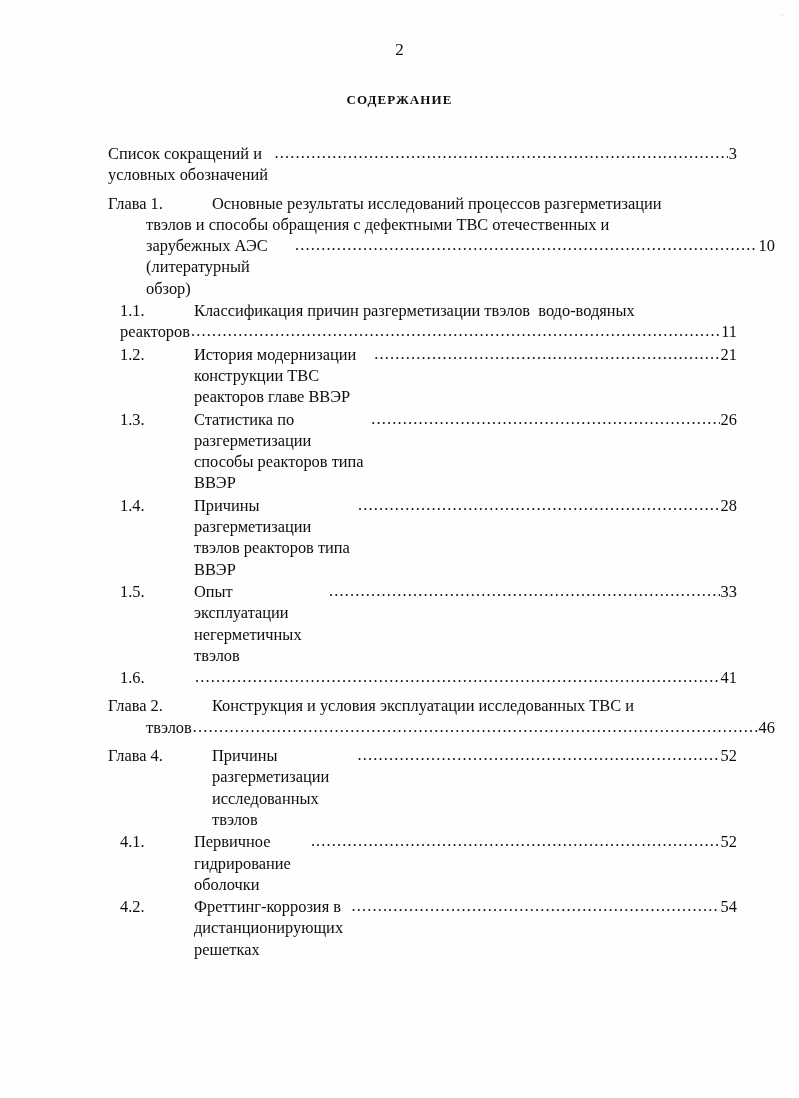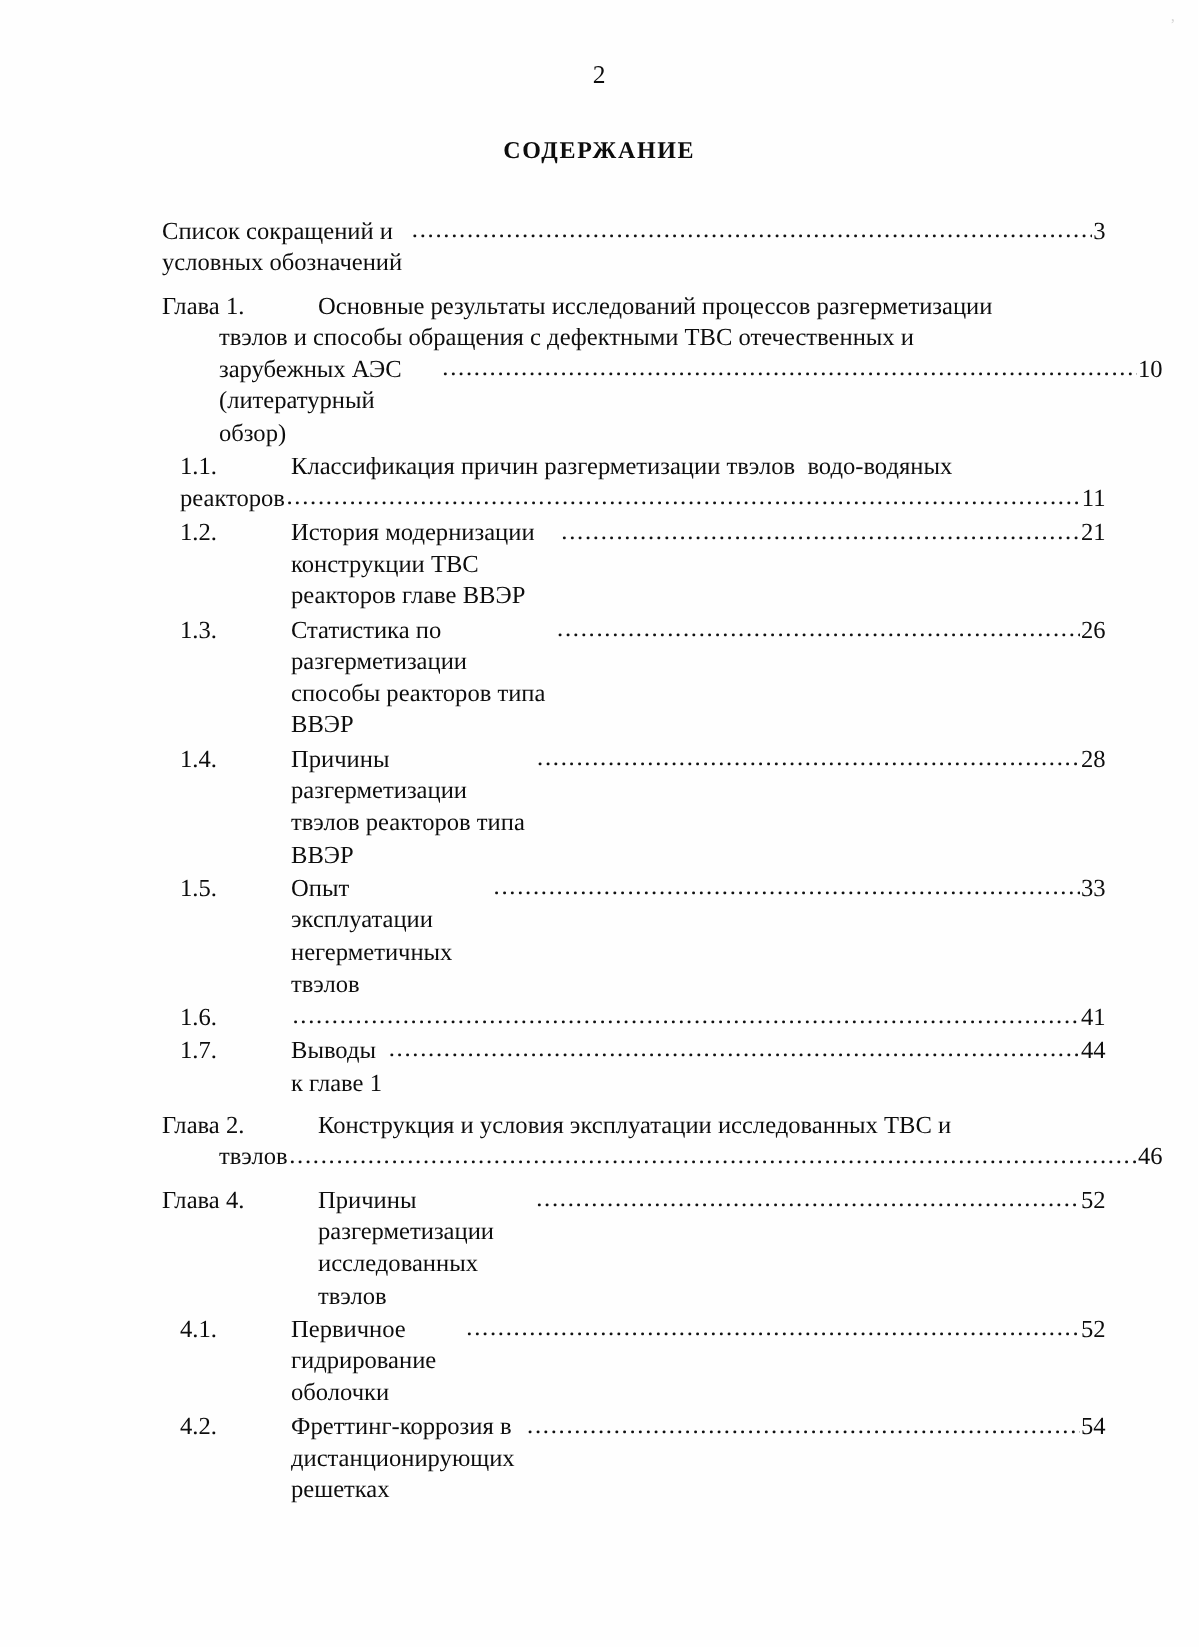--- a/index.html
+++ b/index.html
@@ -48,21 +48,21 @@
     font-size: 17px;
     letter-spacing: .2px;
   }
 
   .doc-title {
     position: absolute;
     left: 0;
     top: 92px;
     width: 799px;
     text-align: center;
-    font-size: 16px;
+    font-size: 13px;
     font-weight: bold;
     letter-spacing: 1.1px;
   }
 
   .toc {
     position: absolute;
     left: 108px;
     top: 143px;
     width: 629px;
   }
@@ -229,28 +229,20 @@
           <span class="pageno">33</span>
         </div>
       </div>
       <div class="entry gap-sm lvl-sub">
         <div class="rowline">
           <span class="label sub">1.6.</span>
           <span class="leader"></span>
           <span class="pageno">41</span>
         </div>
       </div>
-      <div class="entry gap-sm lvl-sub">
-        <div class="rowline">
-          <span class="label sub">1.7.</span>
-          <span class="text">Выводы к главе 1</span>
-          <span class="leader"></span>
-          <span class="pageno">44</span>
-        </div>
-      </div>
       <div class="entry gap-md lvl-ch">
         <div class="ch-head-flex">
           <span class="label ch">Глава 2.</span>
           <span class="text">Конструкция и условия эксплуатации исследованных ТВС и</span>
         </div>
         <div class="rowline cont indent-ch">
           <span class="text">твэлов</span>
           <span class="leader"></span>
           <span class="pageno">46</span>
         </div>

